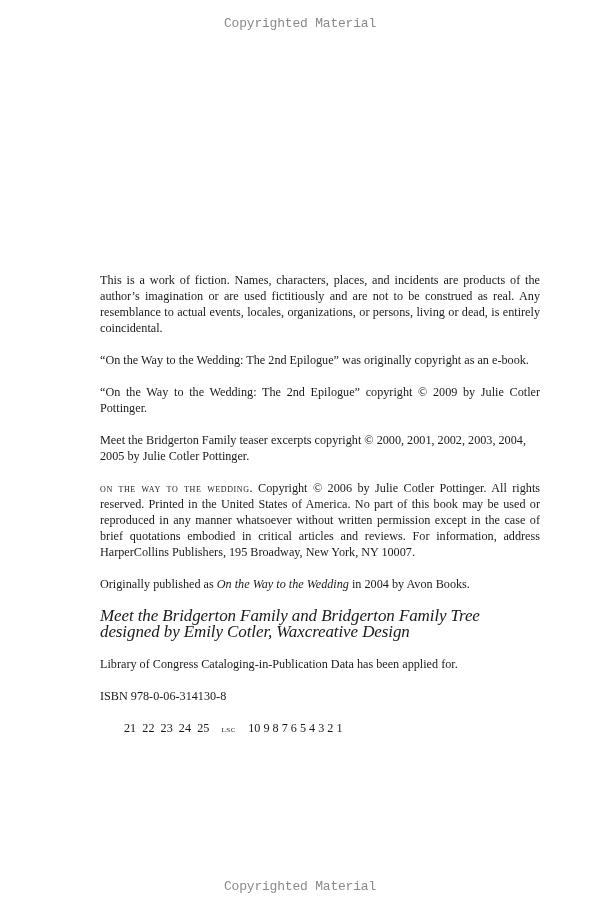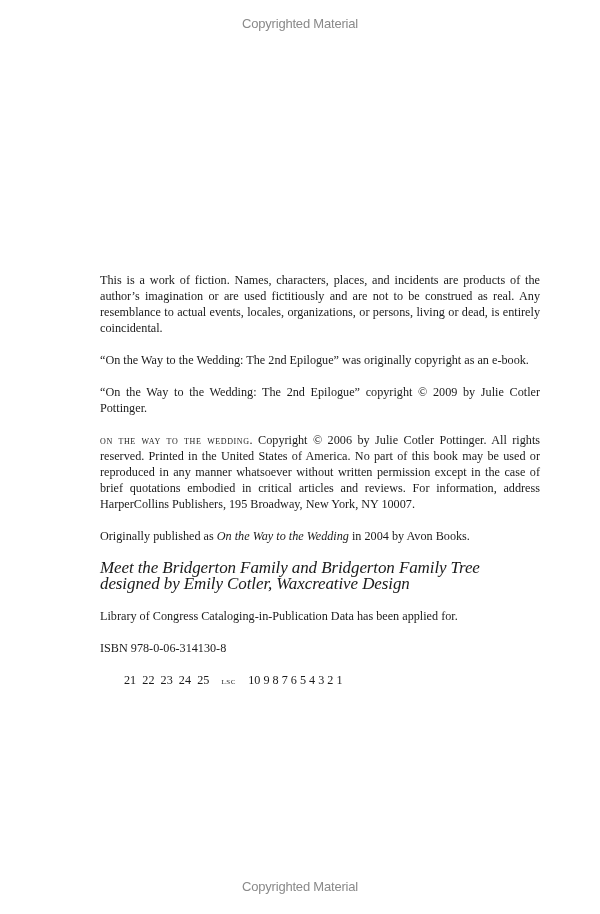--- a/index.html
+++ b/index.html
@@ -11,21 +11,21 @@
       width: 600px;
       height: 914px;
       position: relative;
       overflow: hidden;
     }
     .watermark {
       position: absolute;
       left: 0;
       width: 600px;
       text-align: center;
-      font-family: Liberation Sans, sans-serif;
+      font-family: Liberation Mono, monospace;
       font-size: 13px;
       color: #8a8a8a;
       letter-spacing: -0.2px;
     }
     .watermark.top { top: 16px; }
     .watermark.bottom { top: 879px; }
     .page {
       position: absolute;
       left: 100px;
       top: 272px;
@@ -55,20 +55,21 @@
 
 <div class="watermark top">Copyrighted Material</div>
 
 <div class="page">
   <p class="para">This is a work of fiction. Names, characters, places, and incidents are products of the author’s imagination or are used fictitiously and are not to be construed as real. Any resemblance to actual events, locales, organizations, or persons, living or dead, is entirely coincidental.</p>
 
   <p class="para left">“On the Way to the Wedding: The 2nd Epilogue” was originally copyright as an e-book.</p>
 
   <p class="para">“On the Way to the Wedding: The 2nd Epilogue” copyright © 2009 by Julie Cotler Pottinger.</p>
 
+  <p class="para left">Meet the Bridgerton Family teaser excerpts copyright © 2000, 2001, 2002, 2003, 2004, 2005 by Julie Cotler Pottinger.</p>
 
   <p class="para"><span class="sc">On the Way to the Wedding</span><span>. Copyright © 2006 by Julie Cotler Pottinger. All rights reserved. Printed in the United States of America. No part of this book may be used or reproduced in any manner whatsoever without written permission except in the case of brief quotations embodied in critical articles and reviews. For information, address HarperCollins Publishers, 195 Broadway, New York, NY 10007.</span></p>
 
 
   <p class="para left"><span>Originally published as </span><span class="ital">On the Way to the Wedding</span><span> in 2004 by Avon Books.</span></p>
 
 
   <p class="para left ital" style="font-size:17px; letter-spacing:-0.1px;">Meet the Bridgerton Family and Bridgerton Family Tree designed by Emily Cotler, Waxcreative Design</p>
 
   <p class="para left">Library of Congress Cataloging-in-Publication Data has been applied for.</p>

